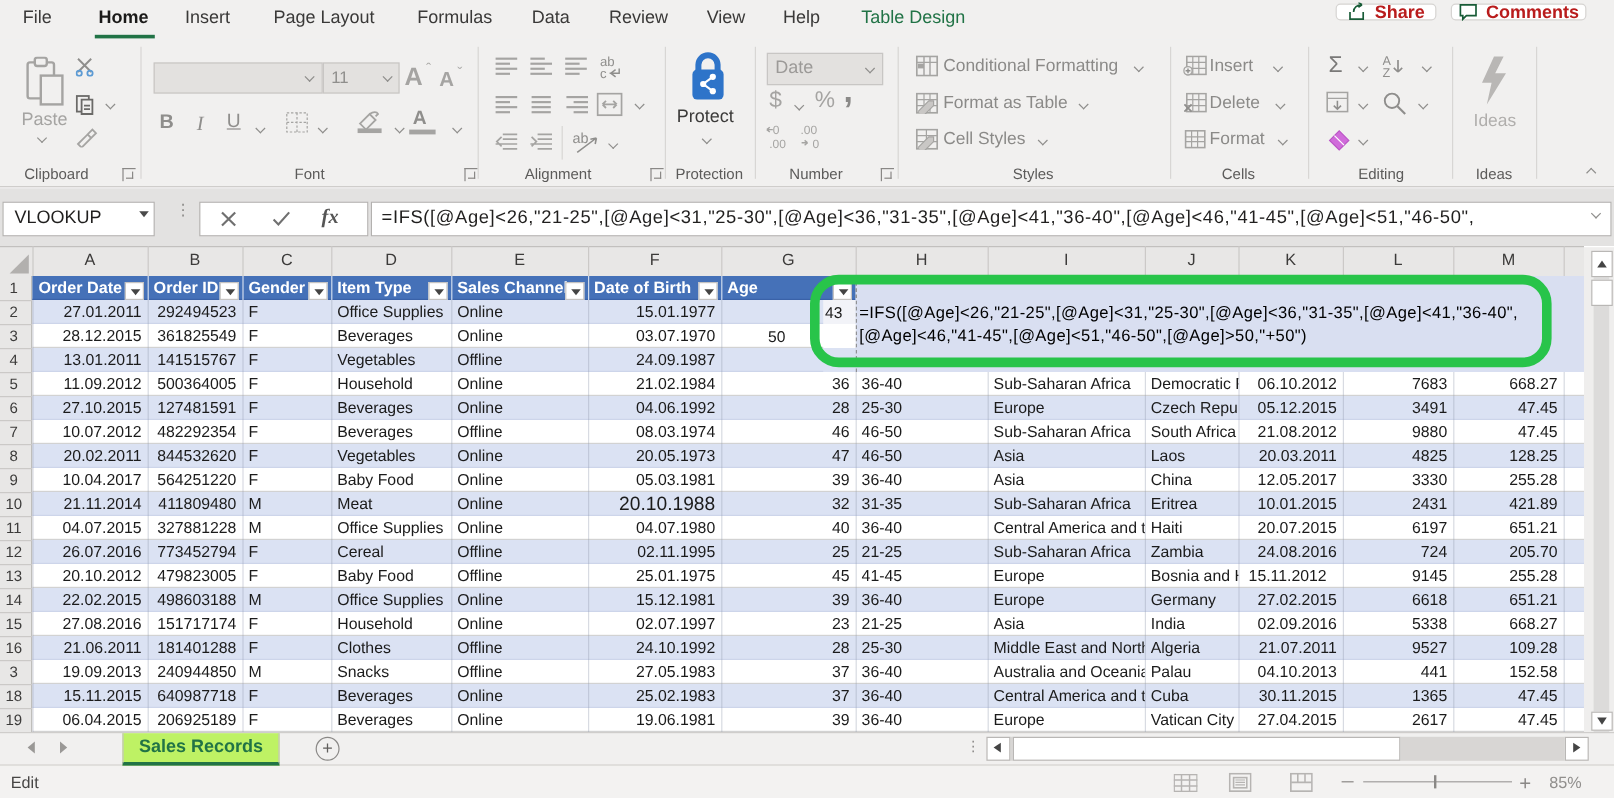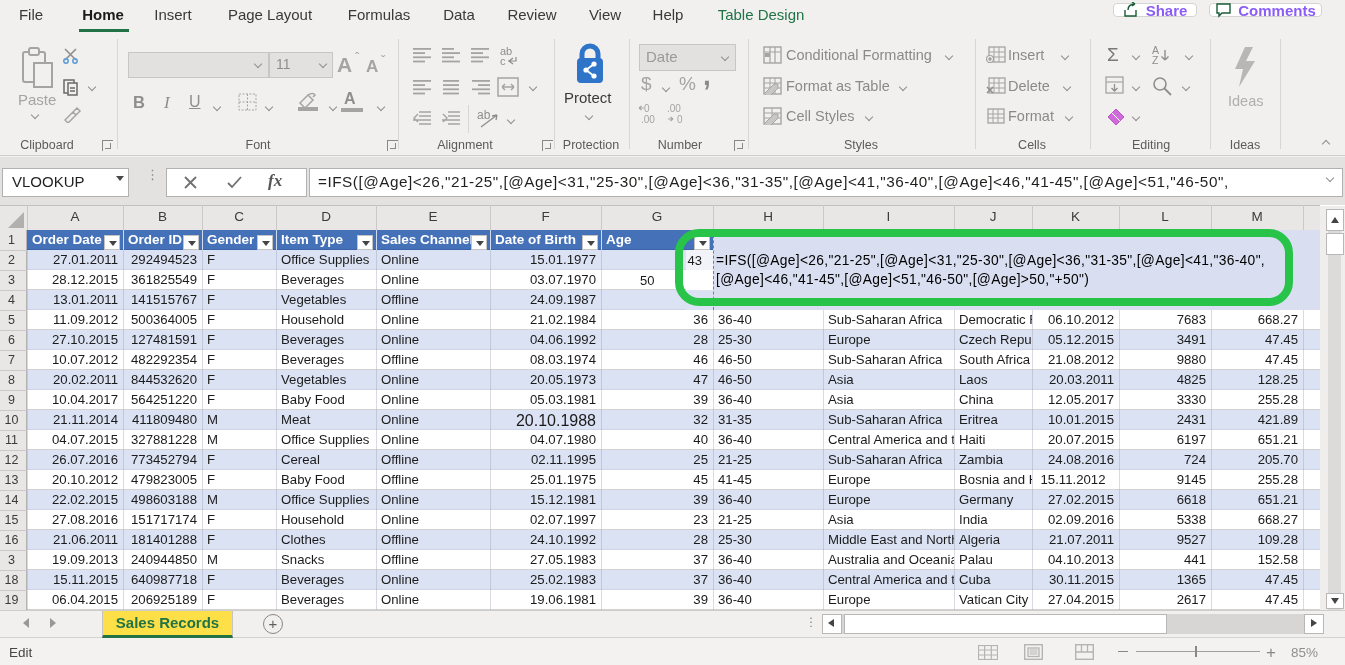--- a/index.html
+++ b/index.html
@@ -4,21 +4,21 @@
 *{margin:0;padding:0;box-sizing:border-box;}
 html,body{width:1345px;height:665px;overflow:hidden;}
 body{font-family:"Liberation Sans",sans-serif;background:#f3f2f1;position:relative;}
 .abs{position:absolute;}
 
 #tabrow{position:absolute;left:0;top:0;width:1345px;height:33px;background:#f1f0ef;}
 .rtab{position:absolute;top:6px;font-size:15px;color:#3a3938;transform:translateX(-50%);white-space:nowrap;}
 #tabrow .active{color:#1b1a19;font-weight:700;}
 #tabrow .ctx{color:#217346;}
 #homeline{position:absolute;left:79px;top:29px;width:50px;height:3px;background:#217346;}
-.topbtn{position:absolute;top:3px;height:14px;background:#fff;border:1px solid #d6d4d2;border-radius:4px;display:flex;align-items:center;justify-content:center;color:#8b5cf6;font-weight:700;font-size:15px;gap:6px;}
+.topbtn{position:absolute;top:3px;height:14px;background:#fff;border:1px solid #d6d4d2;border-radius:4px;display:flex;align-items:center;justify-content:center;color:#b91c1c;font-weight:700;font-size:15px;gap:6px;}
 
 #ribbon{position:absolute;left:0;top:33px;width:1345px;height:123px;background:#f1f0ef;border-bottom:1px solid #cfcdcb;}
 .gsep{position:absolute;top:6px;height:110px;width:1px;background:#d8d6d4;}
 .glabel{position:absolute;top:105px;font-size:12.5px;color:#5c5b5a;transform:translateX(-50%);white-space:nowrap;}
 .dlg{position:absolute;width:11px;height:11px;border-top:1px solid #8a8886;border-left:1px solid #8a8886;}
 .dlg:after{content:"";position:absolute;left:2px;top:2px;width:5px;height:5px;border-right:1.5px solid #8a8886;border-bottom:1.5px solid #8a8886;}
 .gtxt{position:absolute;font-size:14.5px;color:#8b8a88;white-space:nowrap;}
 .chev{position:absolute;width:7px;height:7px;}
 .chev:after{content:"";position:absolute;left:0;top:0;width:5px;height:5px;border-right:1.5px solid #8f8e8c;border-bottom:1.5px solid #8f8e8c;transform:rotate(45deg);}
 .combo{position:absolute;background:#e3e1df;border:1px solid #c8c6c4;}
@@ -658,21 +658,21 @@
 <div class="abs" style="left:1328px;top:4px;width:13px;height:401px;background:#dcdbda"></div>
 <div class="sbtn" style="left:1326px;top:4px;width:18px;height:22px"></div>
 <div class="arr" style="left:1331px;top:12px;border-left:4.5px solid transparent;border-right:4.5px solid transparent;border-bottom:6px solid #444"></div>
 <div class="sbtn" style="left:1326px;top:28px;width:18px;height:22px"></div>
 <div class="sbtn" style="left:1326px;top:388px;width:18px;height:16px"></div>
 <div class="arr" style="left:1331px;top:393px;border-left:4.5px solid transparent;border-right:4.5px solid transparent;border-top:6px solid #444"></div>
   </div>
 <div id="sheetbar">
     <div class="abs" style="left:23px;top:7px;width:0;height:0;border-top:5px solid transparent;border-bottom:5px solid transparent;border-right:6px solid #9a9896"></div>
 <div class="abs" style="left:50px;top:7px;width:0;height:0;border-top:5px solid transparent;border-bottom:5px solid transparent;border-left:6px solid #9a9896"></div>
-<div class="abs" style="left:102px;top:0;width:131px;height:27px;background:#fde047;border-left:1px solid #c6c4c2;border-right:1px solid #c6c4c2;border-bottom:3px solid #217346;color:#217346;font-weight:700;font-size:15px;text-align:center;line-height:24px;">Sales Records</div>
+<div class="abs" style="left:102px;top:0;width:131px;height:27px;background:#bef264;border-left:1px solid #c6c4c2;border-right:1px solid #c6c4c2;border-bottom:3px solid #217346;color:#217346;font-weight:700;font-size:15px;text-align:center;line-height:24px;">Sales Records</div>
 <div class="abs" style="left:263px;top:3px;width:20px;height:20px;border:1px solid #8a8886;border-radius:50%;color:#605e5c;font-size:15px;text-align:center;line-height:18px;">+</div>
 <div class="abs" style="left:805px;top:9px;color:#8a8886;font-size:12px;line-height:4px;">⋮</div>
 <div class="abs" style="left:822px;top:3px;width:482px;height:20px;background:#d8d6d4"></div>
 <div class="sbtn" style="left:822px;top:3px;width:20px;height:20px"></div>
 <div class="arr" style="left:828px;top:8px;border-top:4.5px solid transparent;border-bottom:4.5px solid transparent;border-right:6px solid #444"></div>
 <div class="sbtn" style="left:844px;top:3px;width:323px;height:20px"></div>
 <div class="sbtn" style="left:1304px;top:3px;width:20px;height:20px"></div>
 <div class="arr" style="left:1311px;top:8px;border-top:4.5px solid transparent;border-bottom:4.5px solid transparent;border-left:6px solid #444"></div>
   </div>
 <div id="status">

